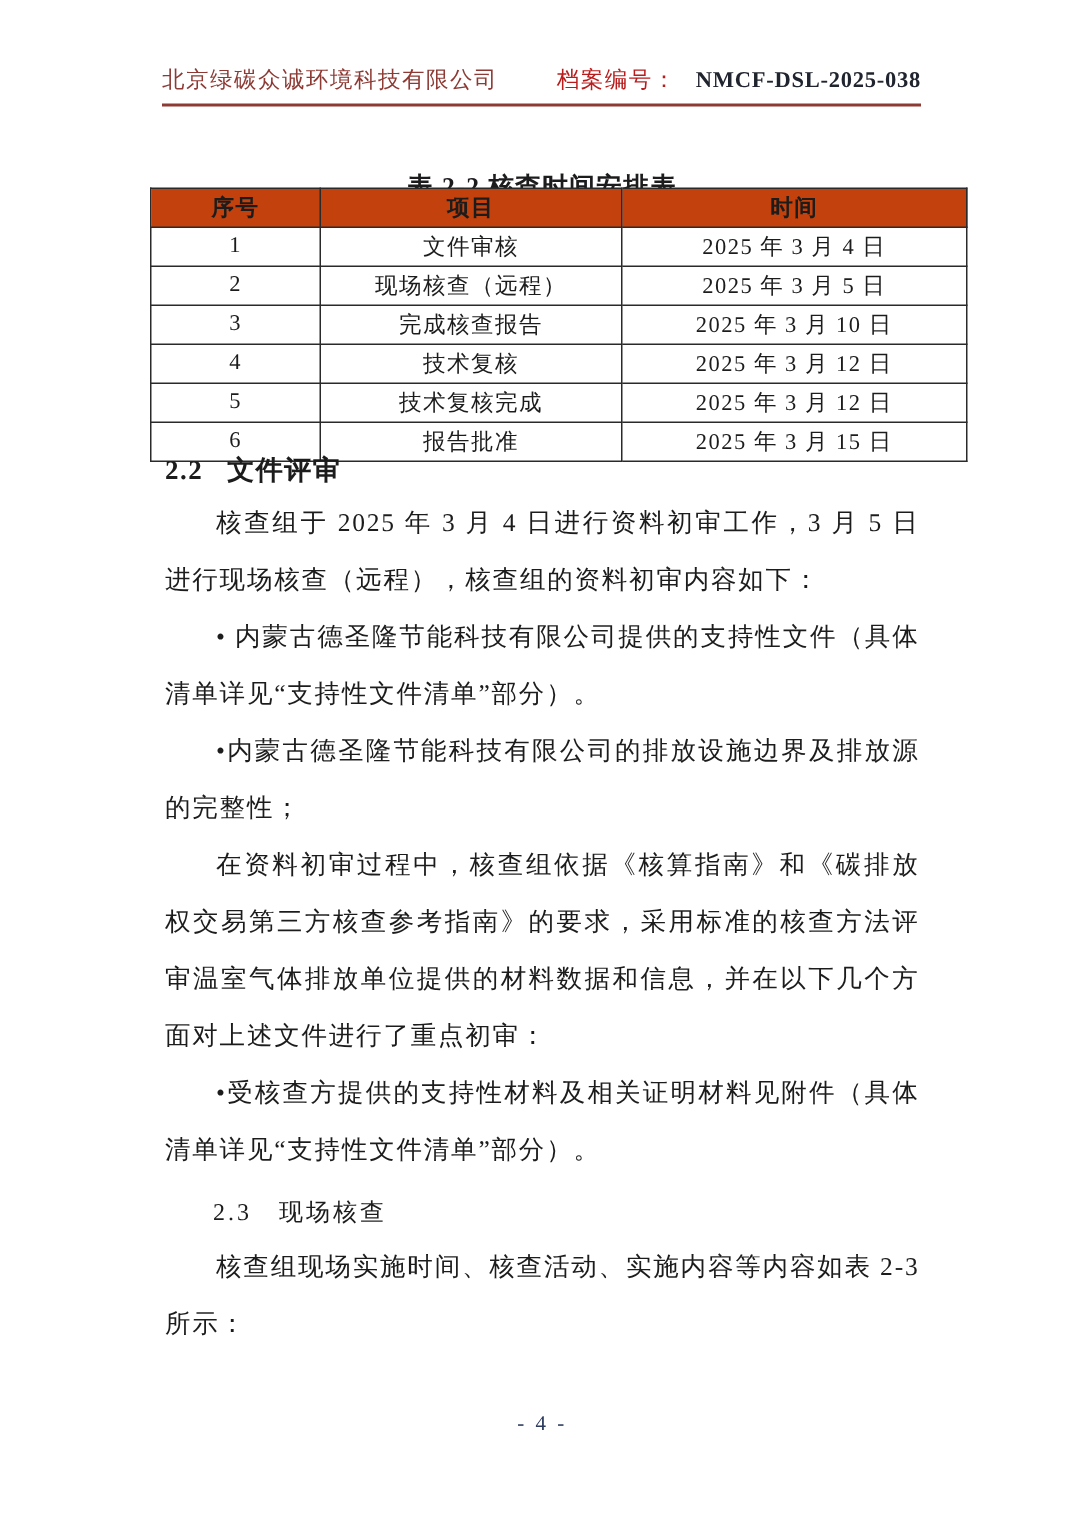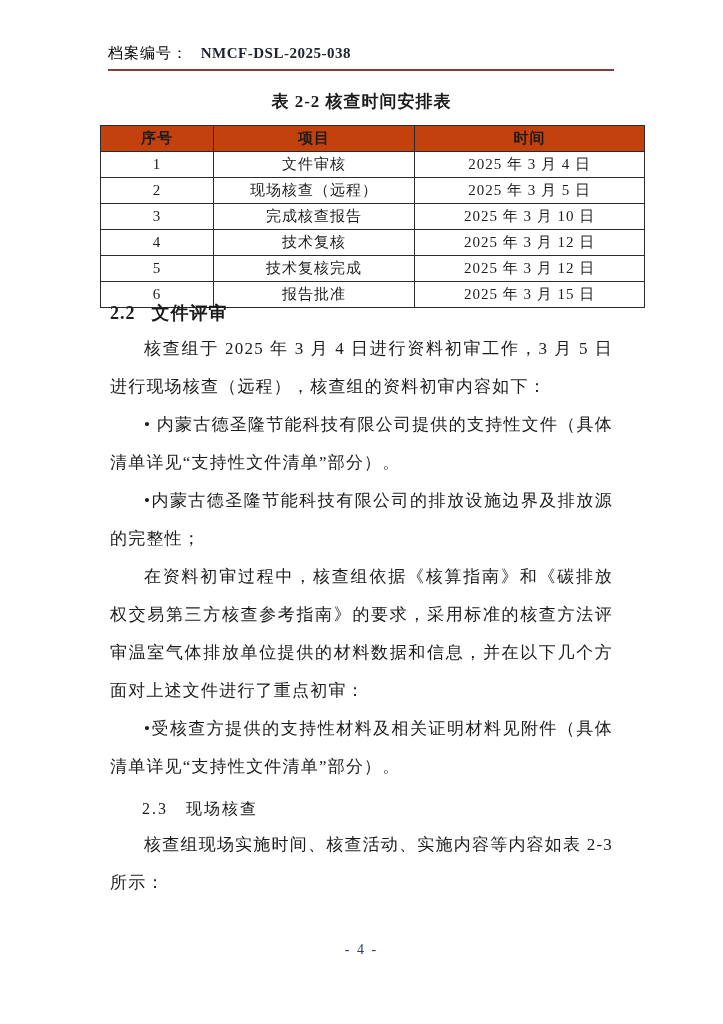--- a/index.html
+++ b/index.html
@@ -22,27 +22,27 @@
     display: flex;
     justify-content: space-between;
     align-items: baseline;
     border-bottom: 2px solid #8d3a34;
     padding-bottom: 6px;
     font-size: 15px;
     letter-spacing: 1px;
   }
   .header .company { color: #8d3a34; }
   .header .archive { white-space: nowrap; }
-  .header .archive-label { color: #000000; margin-right: 8px; }
+  .header .archive-label { color: #b91c1c; margin-right: 8px; }
   .header .archive-number { color: #20242e; font-weight: bold; letter-spacing: 0.5px; margin-top: 17px; }
 
   
   .table-title {
     position: absolute;
-    top: 90px;
+    top: 113px;
     left: 0;
     width: 723px;
     text-align: center;
     font-size: 17px;
     font-weight: bold;
     letter-spacing: 1px;
   }
 
   
   .schedule-table {
@@ -112,20 +112,21 @@
     color: #2b3a5e;
     letter-spacing: 2px;
   }
 </style>
 </head>
 <body>
 
 <div class="page">
 
   <div class="header">
+    <span class="company">北京绿碳众诚环境科技有限公司</span>
     <span class="archive">
       <span class="archive-label">档案编号：</span>
       <span class="archive-number">NMCF-DSL-2025-038</span>
     </span>
   </div>
 
   <div class="table-title">表 2-2 核查时间安排表</div>
 
   <table class="schedule-table">
     <thead>

